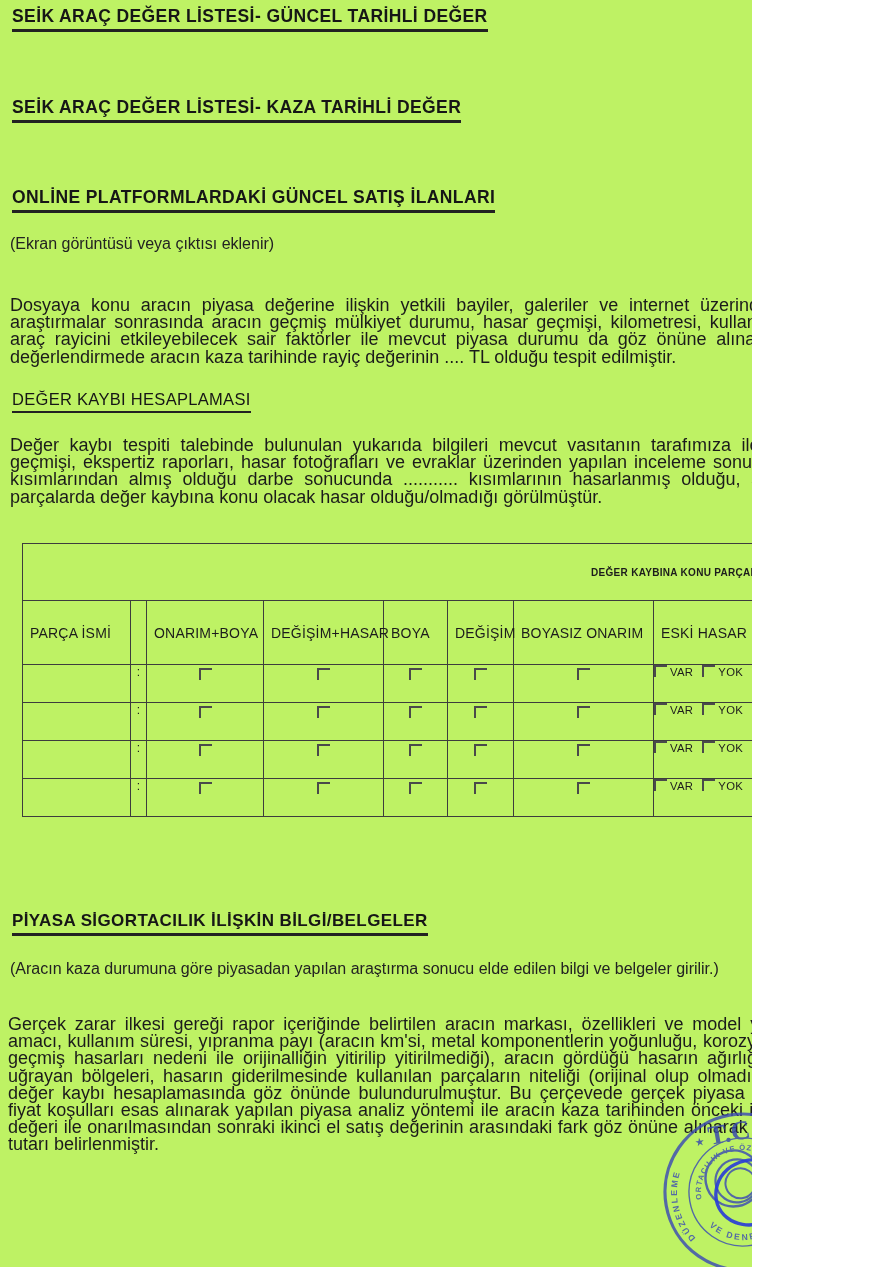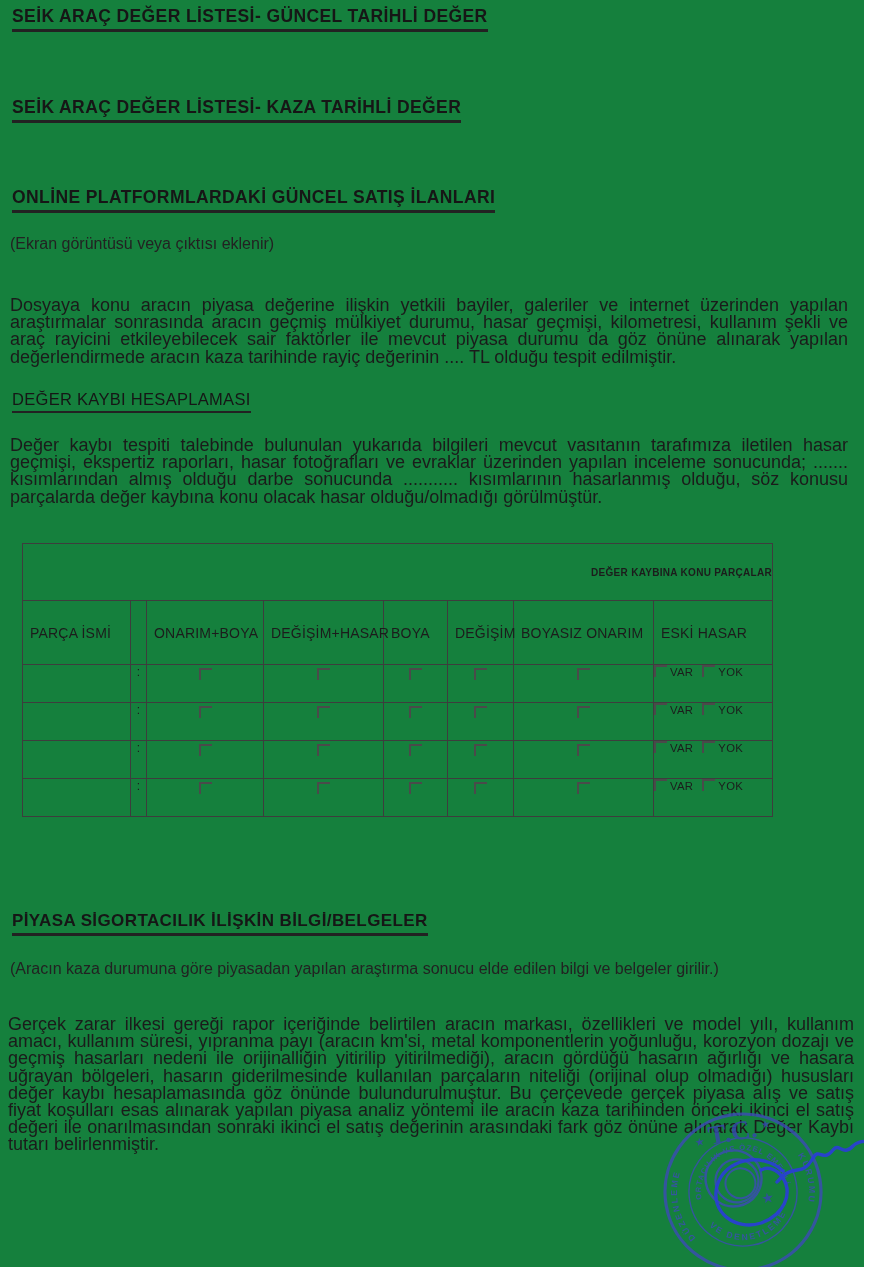--- a/index.html
+++ b/index.html
@@ -1,17 +1,17 @@
 <!DOCTYPE html>
 <html><head>
 <meta charset="utf-8">
 <style>
   html,body { margin:0; padding:0; background:#ffffff; }
   .page {
-    position:relative; width:864px; height:1267px; background:#15803d;
+    position:relative; width:752px; height:1267px; background:#bef264;
     font-family:"Liberation Sans", sans-serif; color:#1c1c1c; overflow:hidden;
   }
   .abs { position:absolute; }
   .h-big {
     font-size:17.5px; font-weight:bold; letter-spacing:.4px; color:#161616;
     display:inline-block; border-bottom:3px solid #222; padding-bottom:2px; white-space:nowrap;
   }
   .h-mid {
     font-size:16.5px; font-weight:normal; letter-spacing:.3px; color:#161616;
     display:inline-block; border-bottom:2.5px solid #222; padding-bottom:2px; white-space:nowrap;

